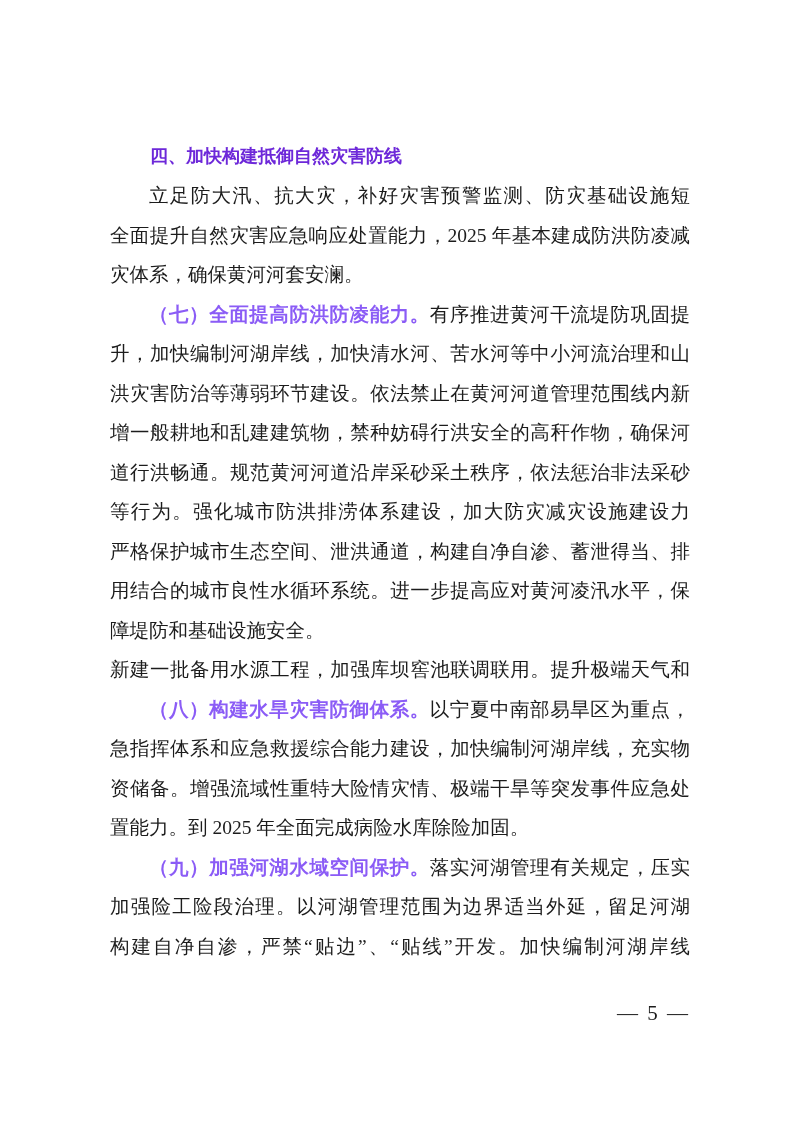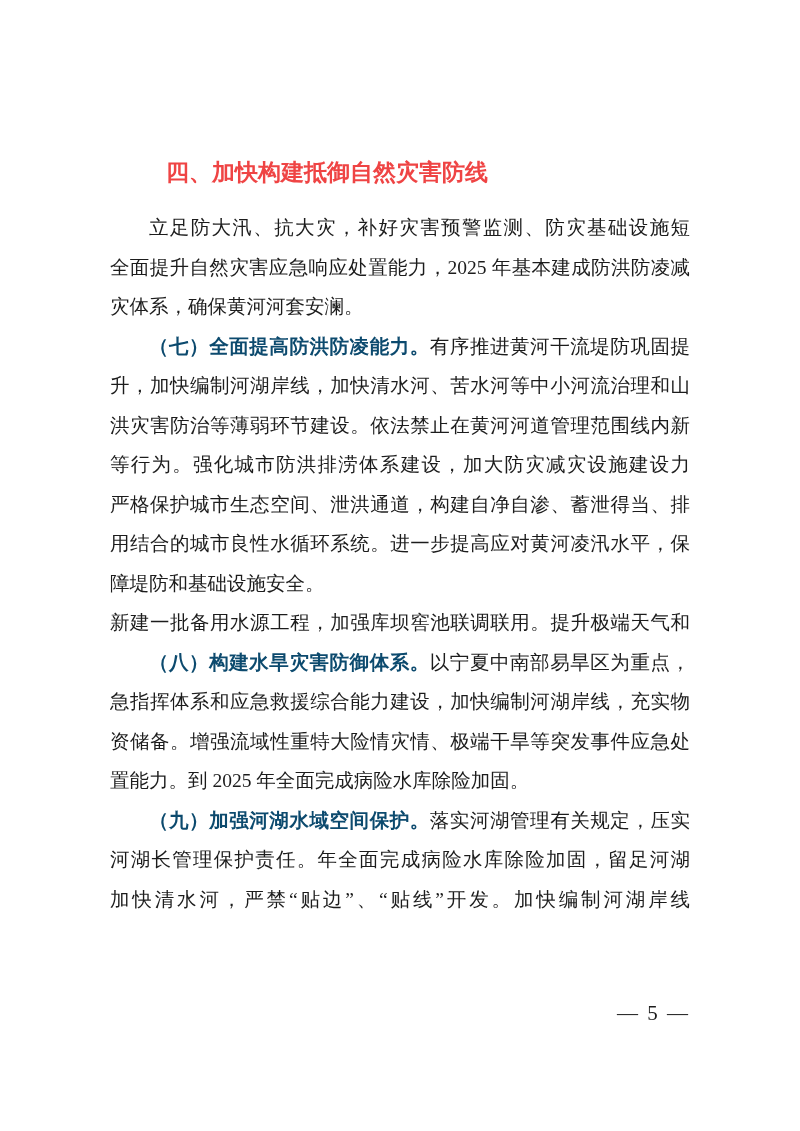--- a/index.html
+++ b/index.html
@@ -16,28 +16,28 @@
     color: #1c1c1c;
     overflow: hidden;
   }
   .content {
     position: absolute;
     left: 110px;
     top: 136px;
     width: 580px;
   }
   .heading {
-    margin: 16px;
+    margin: 0;
     padding-left: 40px;
     font-family: "Liberation Sans", "DejaVu Sans", sans-serif;
     font-weight: 700;
-    font-size: 23px;
+    font-size: 18px;
     line-height: 40px;
     height: 40px;
-    color: #ef4444;
+    color: #6d28d9;
     white-space: nowrap;
   }
   .line {
     font-size: 19.5px;
     line-height: 39.5px;
     height: 39.5px;
     text-align: justify;
     text-align-last: justify;
     text-justify: inter-character;
     overflow: hidden;
@@ -45,21 +45,21 @@
   .line.first {
     padding-left: 39px;
   }
   .line.last {
     text-align: center;
     text-align-last: left;
   }
   .lead {
     font-family: "Liberation Sans", "DejaVu Sans", sans-serif;
     font-weight: 700;
-    color: #0c4a6e;
+    color: #8b5cf6;
   }
   .pagenum {
     position: absolute;
     right: 110px;
     top: 998px;
     font-size: 21px;
     line-height: 30px;
     color: #1c1c1c;
     letter-spacing: 2px;
   }
@@ -73,33 +73,35 @@
     <div id="paragraphs">
         <div class="paragraph">
           <div class="line first"><span>立足防大汛、抗大灾，补好灾害预警监测、防灾基础设施短板，</span></div>
           <div class="line"><span>全面提升自然灾害应急响应处置能力，2025 年基本建成防洪防凌减</span></div>
           <div class="line last"><span>灾体系，确保黄河河套安澜。</span></div>
         </div>
         <div class="paragraph">
           <div class="line first"><span class="lead">（七）全面提高防洪防凌能力。</span><span>有序推进黄河干流堤防巩固提</span></div>
           <div class="line"><span>升，加快编制河湖岸线，加快清水河、苦水河等中小河流治理和山</span></div>
           <div class="line"><span>洪灾害防治等薄弱环节建设。依法禁止在黄河河道管理范围线内新</span></div>
+          <div class="line"><span>增一般耕地和乱建建筑物，禁种妨碍行洪安全的高秆作物，确保河</span></div>
+          <div class="line"><span>道行洪畅通。规范黄河河道沿岸采砂采土秩序，依法惩治非法采砂</span></div>
           <div class="line"><span>等行为。强化城市防洪排涝体系建设，加大防灾减灾设施建设力度，</span></div>
           <div class="line"><span>严格保护城市生态空间、泄洪通道，构建自净自渗、蓄泄得当、排</span></div>
           <div class="line"><span>用结合的城市良性水循环系统。进一步提高应对黄河凌汛水平，保</span></div>
           <div class="line last"><span>障堤防和基础设施安全。</span></div>
         </div>
         <div class="paragraph">
           <div class="line"><span>新建一批备用水源工程，加强库坝窖池联调联用。提升极端天气和</span></div>
           <div class="line first"><span class="lead">（八）构建水旱灾害防御体系。</span><span>以宁夏中南部易旱区为重点，</span></div>
           <div class="line"><span>急指挥体系和应急救援综合能力建设，加快编制河湖岸线，充实物</span></div>
           <div class="line"><span>资储备。增强流域性重特大险情灾情、极端干旱等突发事件应急处</span></div>
           <div class="line last"><span>置能力。到 2025 年全面完成病险水库除险加固。</span></div>
         </div>
         <div class="paragraph">
           <div class="line first"><span class="lead">（九）加强河湖水域空间保护。</span><span>落实河湖管理有关规定，压实</span></div>
-          <div class="line"><span>河湖长管理保护责任。年全面完成病险水库除险加固，留足河湖</span></div>
-          <div class="line"><span>加快清水河，严禁“贴边”、“贴线”开发。加快编制河湖岸线</span></div>
+          <div class="line"><span>加强险工险段治理。以河湖管理范围为边界适当外延，留足河湖</span></div>
+          <div class="line"><span>构建自净自渗，严禁“贴边”、“贴线”开发。加快编制河湖岸线</span></div>
         </div>
       </div>
   </div>
   <div class="pagenum">— 5 —</div>
 </div>
 
 </body></html>

